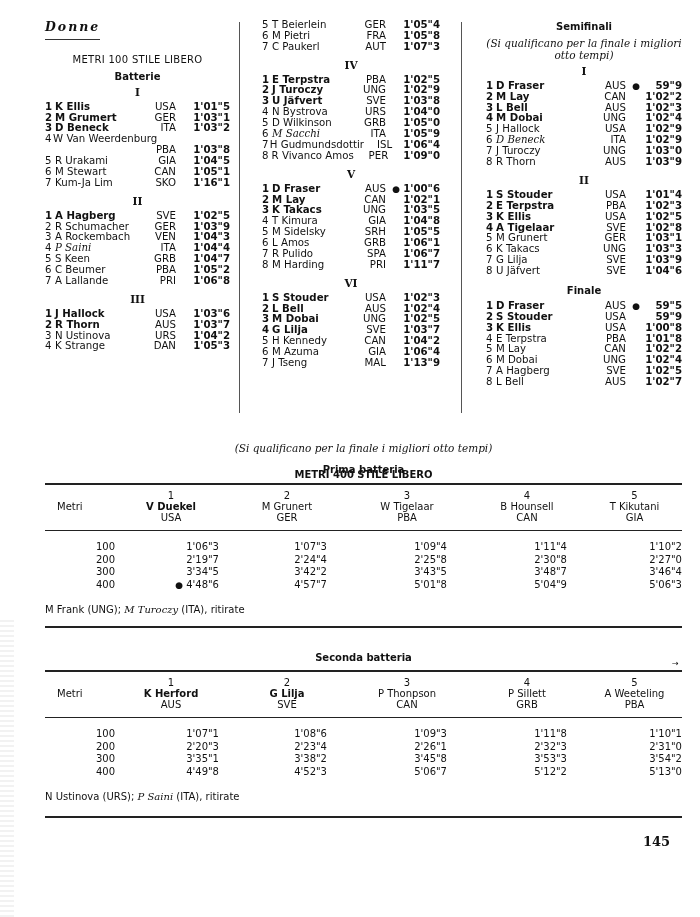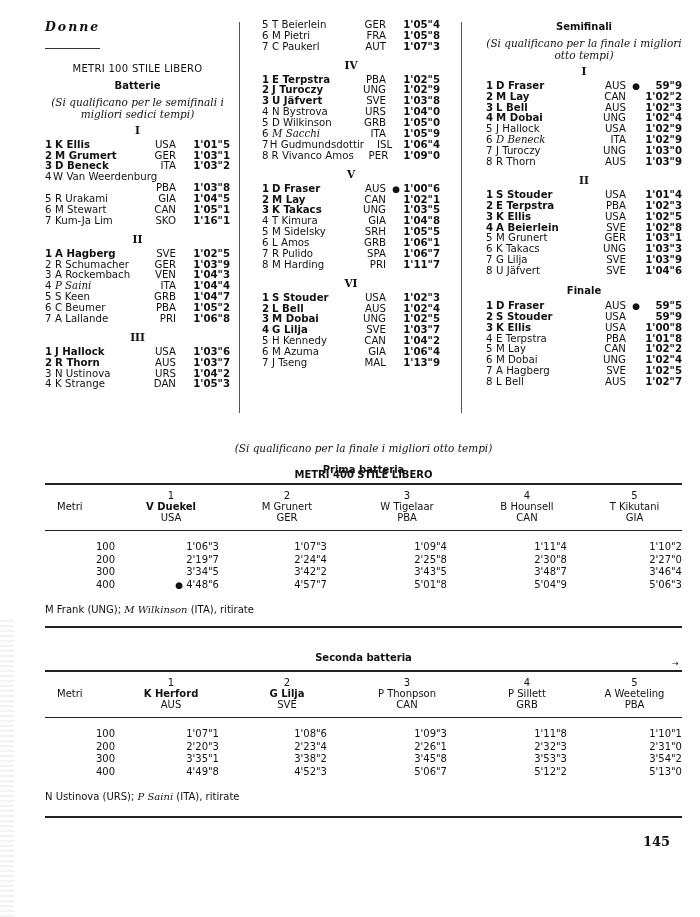--- a/index.html
+++ b/index.html
@@ -13,21 +13,21 @@
 
   .col { position: absolute; top: 20px; font-size: 10.2px; line-height: 10.9px; }
   .col-left { left: 45px; width: 185px; }
   .col-mid { left: 262px; width: 178px; }
   .col-right { left: 486px; width: 196px; }
   .vrule { position: absolute; top: 22px; height: 391px; width: 1px; background: #555; }
 
   .section-heading-italic {
     font-family: "DejaVu Serif", serif; font-style: italic; font-weight: bold;
     font-size: 12.5px; letter-spacing: 2px; display: inline-block;
-    border-bottom: 1px solid #333; padding-bottom: 15px; margin-top: 2px;
+    border-bottom: 1px solid #333; padding-bottom: 6px; margin-top: 2px;
   }
   .event-title { text-align: center; font-weight: normal; font-size: 10px; margin: 15px 0 6px 0; letter-spacing: .3px; }
   .sub-title { text-align: center; font-weight: bold; font-size: 10px; margin-bottom: 4px; }
   .note { text-align: center; font-family: "DejaVu Serif", serif; font-style: italic; font-size: 10.5px; line-height: 12px; margin-bottom: 5px; }
   .heat-num { text-align: center; font-weight: bold; font-family: "DejaVu Serif", serif; font-size: 10.5px; margin: 7px 0 4px 0; }
   .heat-num.first { margin-top: 4px; }
 
   .row { display: flex; white-space: nowrap; height: 10.9px; }
   .row .pos { width: 10px; }
   .row .name { flex: 1; overflow: visible; }
@@ -63,21 +63,20 @@
 </style>
 </head>
 <body>
 
 <div class="scan-edge"></div>
 
 <div class="col col-left">
   <div><span class="section-heading-italic">Donne</span></div>
   <div class="event-title">METRI 100 STILE LIBERO</div>
   <div class="sub-title">Batterie</div>
-  <div class="note">(Si qualificano per le semifinali i migliori sedici tempi)</div>
   <div id="heats-left">
       <div class="heat-num first">I</div>
       <div>
         <div class="row q">
           <span class="pos">1</span>
           <span class="name">K Ellis</span>
           <span class="nat">USA</span>
           <span class="rec"></span>
           <span class="time">1'01"5</span>
         </div>
@@ -498,21 +497,21 @@
         </div>
         <div class="row q">
           <span class="pos">3</span>
           <span class="name">K Ellis</span>
           <span class="nat">USA</span>
           <span class="rec"></span>
           <span class="time">1'02"5</span>
         </div>
         <div class="row q">
           <span class="pos">4</span>
-          <span class="name">A Beierlein</span>
+          <span class="name">A Tigelaar</span>
           <span class="nat">SVE</span>
           <span class="rec"></span>
           <span class="time">1'02"8</span>
         </div>
         <div class="row">
           <span class="pos">5</span>
           <span class="name">M Grunert</span>
           <span class="nat">GER</span>
           <span class="rec"></span>
           <span class="time">1'03"1</span>
@@ -654,21 +653,21 @@
     <div class="cell c3"><span>3'43"5</span></div>
     <div class="cell c4"><span>3'48"7</span></div>
     <div class="cell c5"><span>3'46"4</span></div>
     <div class="cell metri">400</div>
     <div class="cell c1"><span class="dot">●</span> <span>4'48"6</span></div>
     <div class="cell c2"><span>4'57"7</span></div>
     <div class="cell c3"><span>5'01"8</span></div>
     <div class="cell c4"><span>5'04"9</span></div>
     <div class="cell c5"><span>5'06"3</span></div>
   </div>
-<div class="footnote" id="wd-0" style="top:604px"><span>M Frank (UNG);</span> <span class="it">M Wilkinson</span>  <span>(ITA), ritirate</span></div>
+<div class="footnote" id="wd-0" style="top:604px"><span>M Frank (UNG);</span> <span class="it">M Turoczy</span>  <span>(ITA), ritirate</span></div>
 <div class="hrule" style="top:626px"></div>
 
 <div class="c400 c400-heat" style="top:652px">Seconda batteria</div>
 <div class="tiny-arrow">→</div>
 <div class="hrule" style="top:670px"></div>
 <div class="hdr-grid" id="hdr-1" style="top:677px">
     <div class="hdr-cell metri">Metri</div>
     <div class="hdr-cell">
       <div>1</div>
       <div class="b">K Herford</div>

